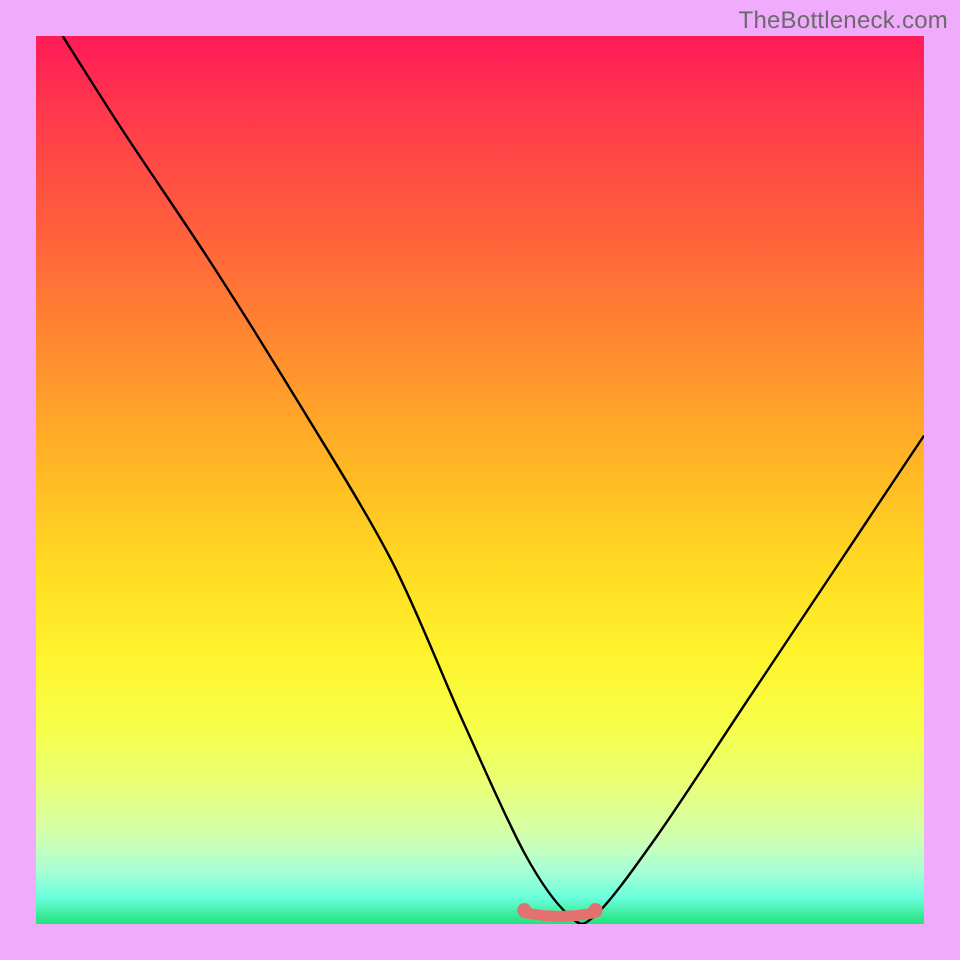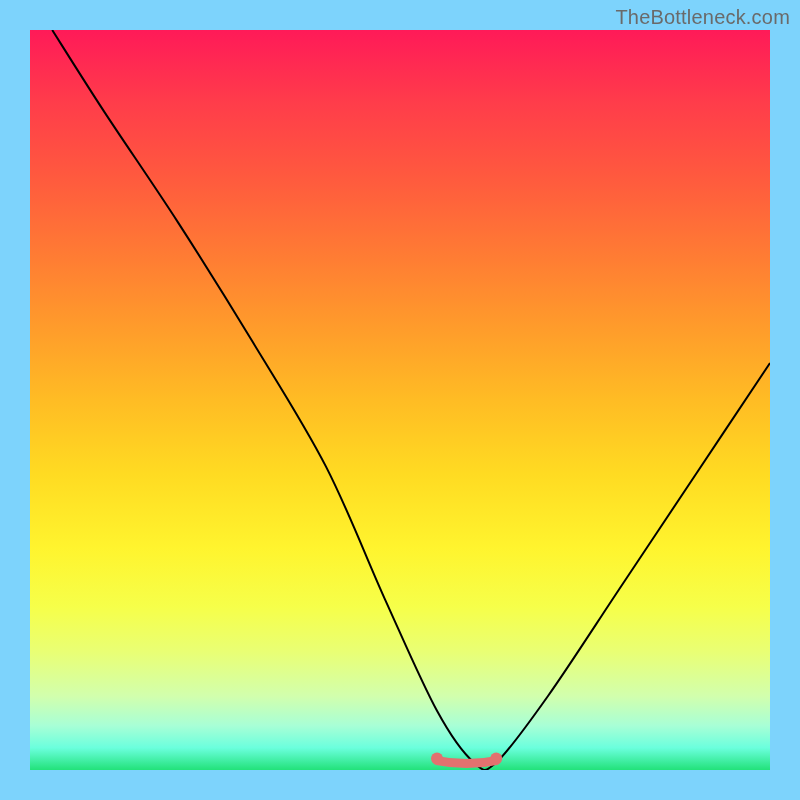--- a/index.html
+++ b/index.html
@@ -1,21 +1,21 @@
 <!DOCTYPE html>
 <html><head>
 <meta charset="utf-8">
 <style>
   * { margin: 0; padding: 0; box-sizing: border-box; }
   html, body { width: 800px; height: 800px; overflow: hidden; background: #000; }
   .frame {
     position: relative;
     width: 800px;
     height: 800px;
-    background: #7dd3fc;
+    background: #f0abfc;
   }
   .plot {
     position: absolute;
     left: 30px;
     top: 30px;
     width: 740px;
     height: 740px;
   }
   .gradient {
     position: absolute;

